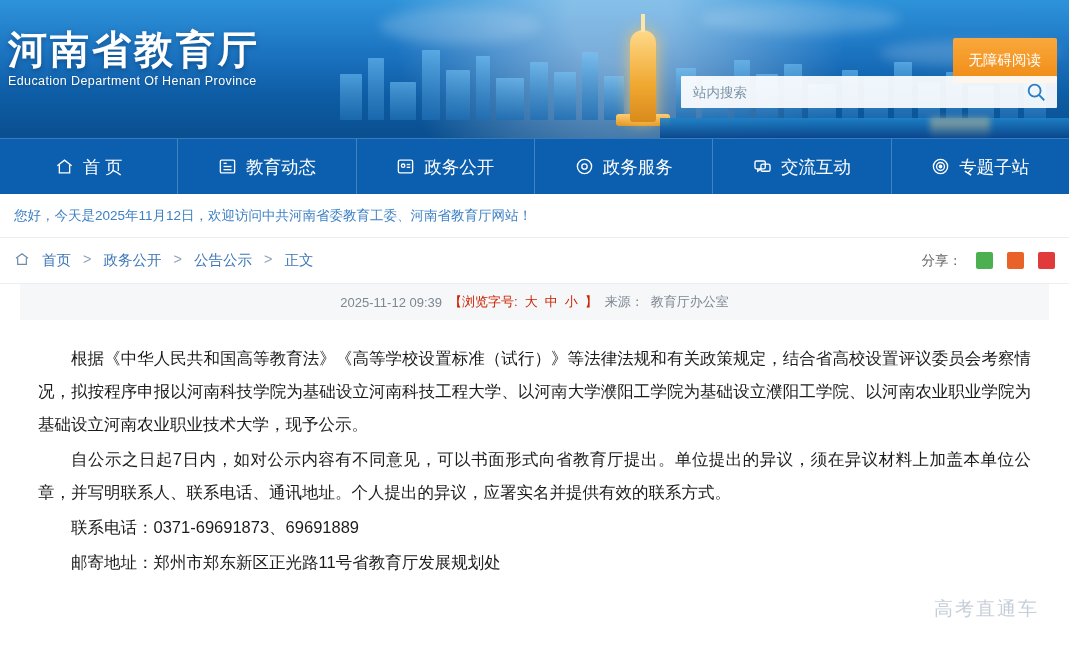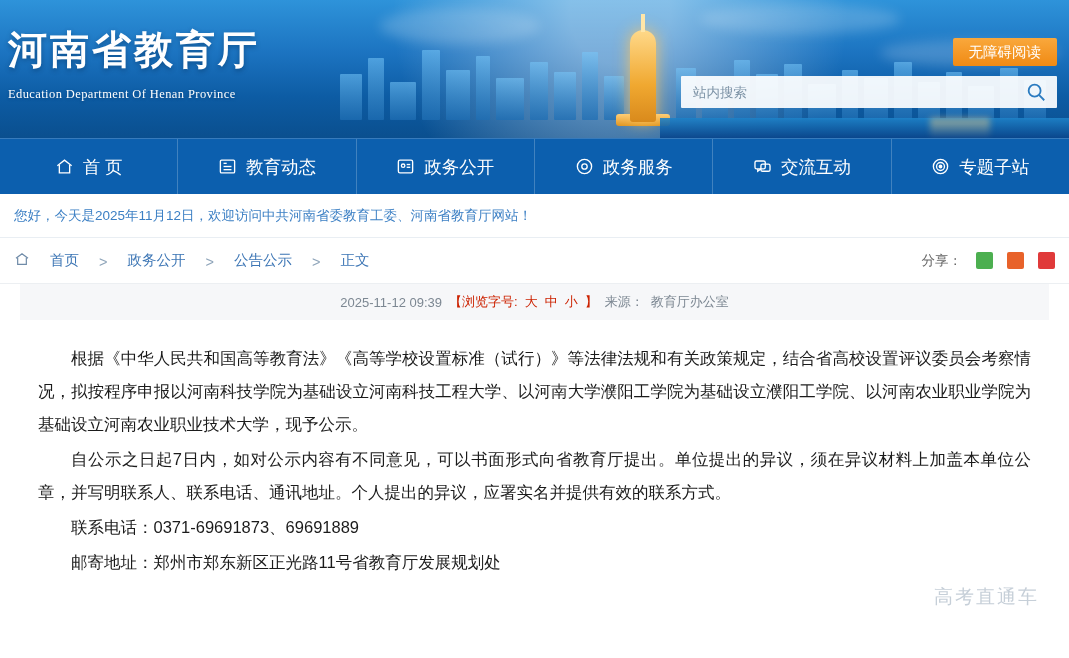--- a/index.html
+++ b/index.html
@@ -66,28 +66,28 @@
 
   .logo-wrap { position: absolute; left: 8px; top: 30px; }
   .logo-cn {
     font-family: "Liberation Serif", serif;
     font-size: 39px; font-weight: bold; color: #ffffff;
     letter-spacing: 3px;
     text-shadow: 0 2px 5px rgba(0,40,80,.45);
     line-height: 1.05;
   }
   .logo-en {
-    font-family: Liberation Serif, serif;
+    font-family: Liberation Sans, sans-serif;
     font-size: 12.5px; color: #ffffff; letter-spacing: .4px;
-    margin-top: 16px; text-shadow: 0 1px 3px rgba(0,40,80,.4);
+    margin-top: 3px; text-shadow: 0 1px 3px rgba(0,40,80,.4);
   }
 
   .hdr-btns { position: absolute; right: 12px; top: 38px; display: flex; gap: 6px; }
   .hdr-btn {
-    height: 28px; padding: 12px 16px; display: flex; align-items: center;
+    height: 45px; padding: 12px 16px; display: flex; align-items: center;
     font-size: 14.5px; color: #ffffff; border-radius: 2px; cursor: pointer;
     white-space: nowrap;
   }
   .btn-orange { background: linear-gradient(180deg,#f9a83c,#f08a14); }
   .btn-green  { background: linear-gradient(180deg,#2bbf6a,#14a252); }
 
   .search-box {
     position: absolute; right: 12px; top: 76px;
     width: 376px; height: 32px;
     background: rgba(255,255,255,.92);
@@ -126,21 +126,21 @@
     padding-left: 14px; font-size: 13.5px; color: #3b7fc4;
     background: #ffffff;
     border-bottom: 1px solid #e9eef3;
   }
 
   
   .crumb-row {
     height: 46px; display: flex; align-items: center;
     padding: 0 14px; border-bottom: 1px solid #eceff2;
   }
-  .crumb { display: flex; align-items: flex-end; gap: 20px; font-size: 14.5px; color: #3d76b5; }
+  .crumb { display: flex; align-items: flex-start; gap: 12px; font-size: 14.5px; color: #3d76b5; }
   .crumb a { color: #3d76b5; text-decoration: none; cursor: pointer; }
   .crumb .sep { color: #8fa5ba; }
   .crumb .cur { color: #3d76b5; }
   .share { margin-left: auto; display: flex; align-items: center; gap: 14px; }
   .share-label { font-size: 13.5px; color: #666; }
   .share-ico { width: 17px; height: 17px; border-radius: 2px; display: block; }
 
   
   .article { padding: 0 20px; }
   .art-title {
@@ -158,21 +158,21 @@
 
   .body-text {
     padding: 22px 18px 0 18px;
     font-size: 16.5px; color: #1b1b1b; line-height: 2.0;
     text-align: justify;
   }
   .body-text p { text-indent: 2em; margin-bottom: 2px; }
   .body-text p.noindent { text-indent: 2em; }
 
   .watermark {
-    position: absolute; right: 30px; bottom: 48px;
+    position: absolute; right: 30px; bottom: 36px;
     font-size: 19px; color: #c6cfd8; letter-spacing: 2px;
   }
 </style>
 </head>
 <body>
 
 <div class="page">
 
   <div class="banner">
     <div class="banner-sky"></div>

